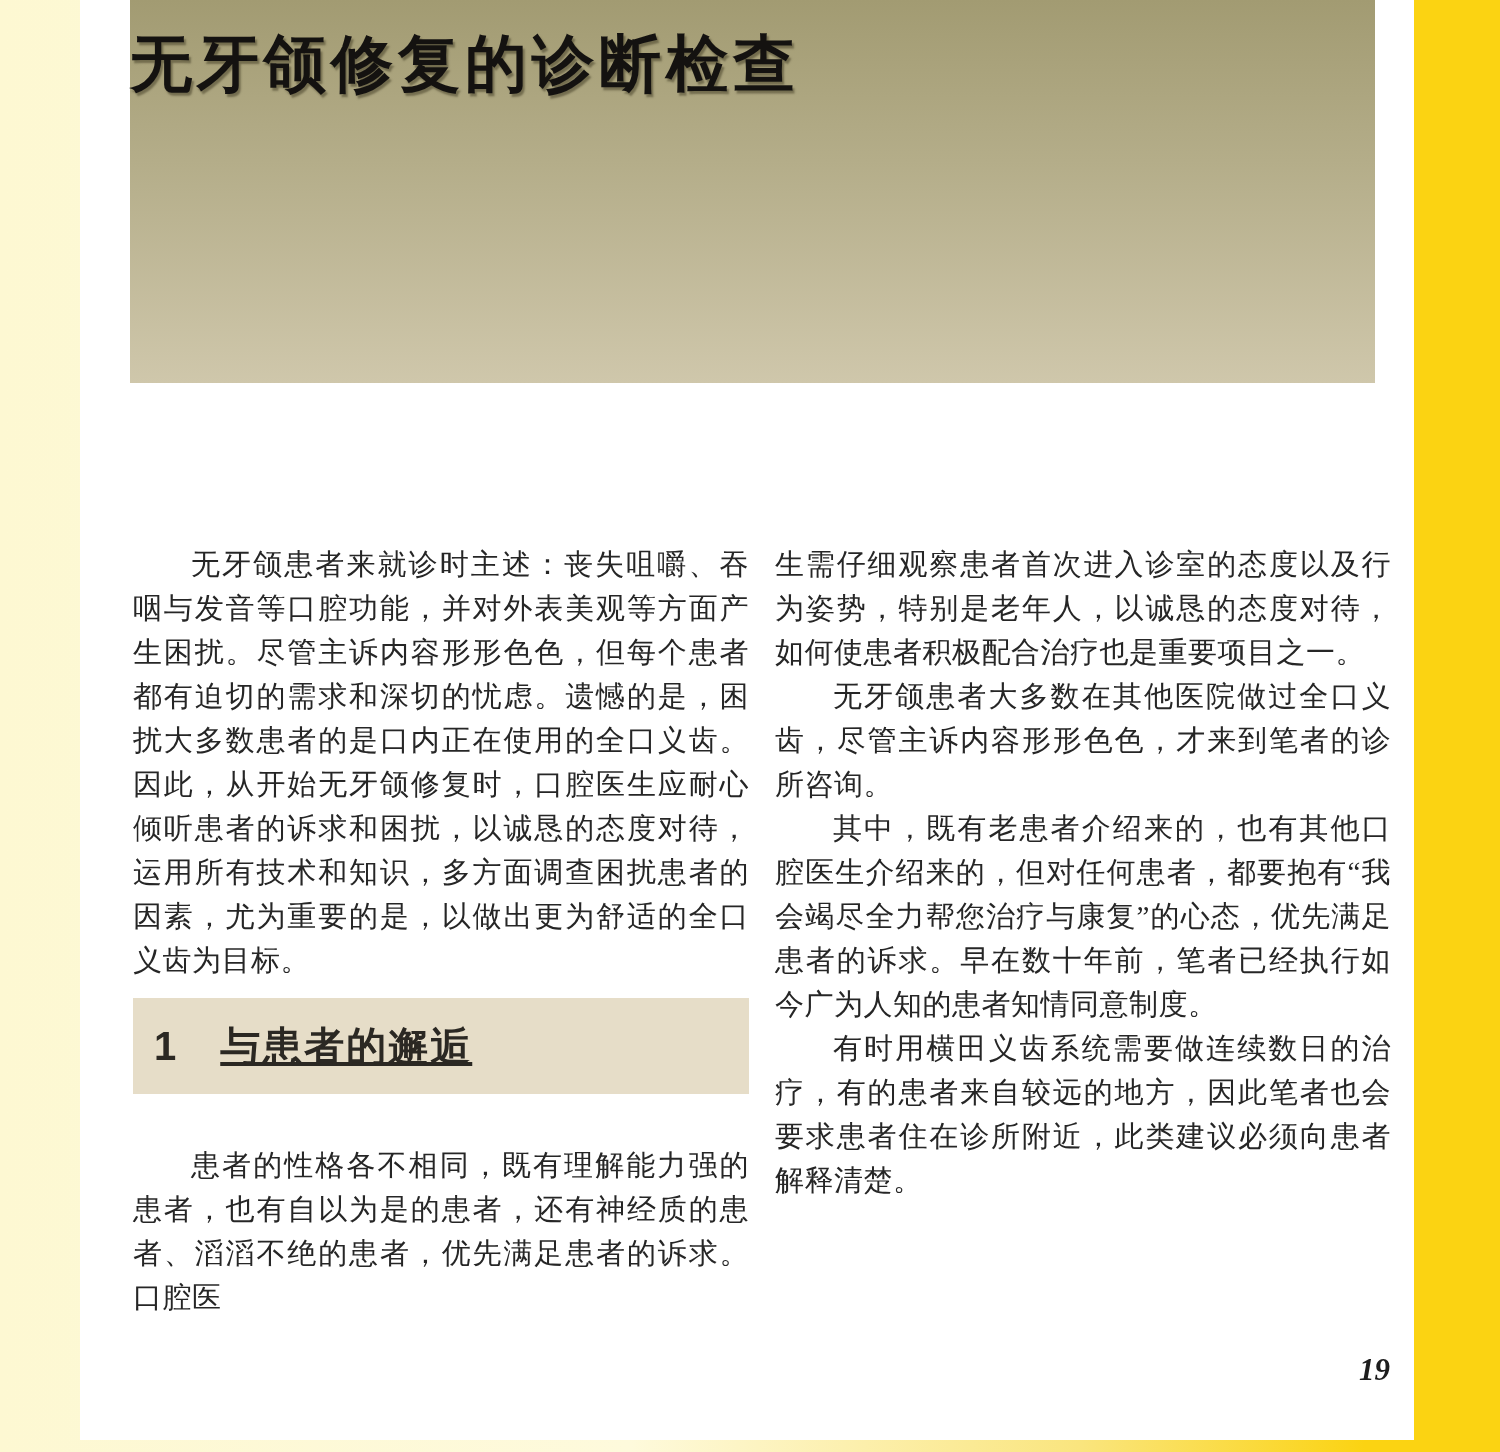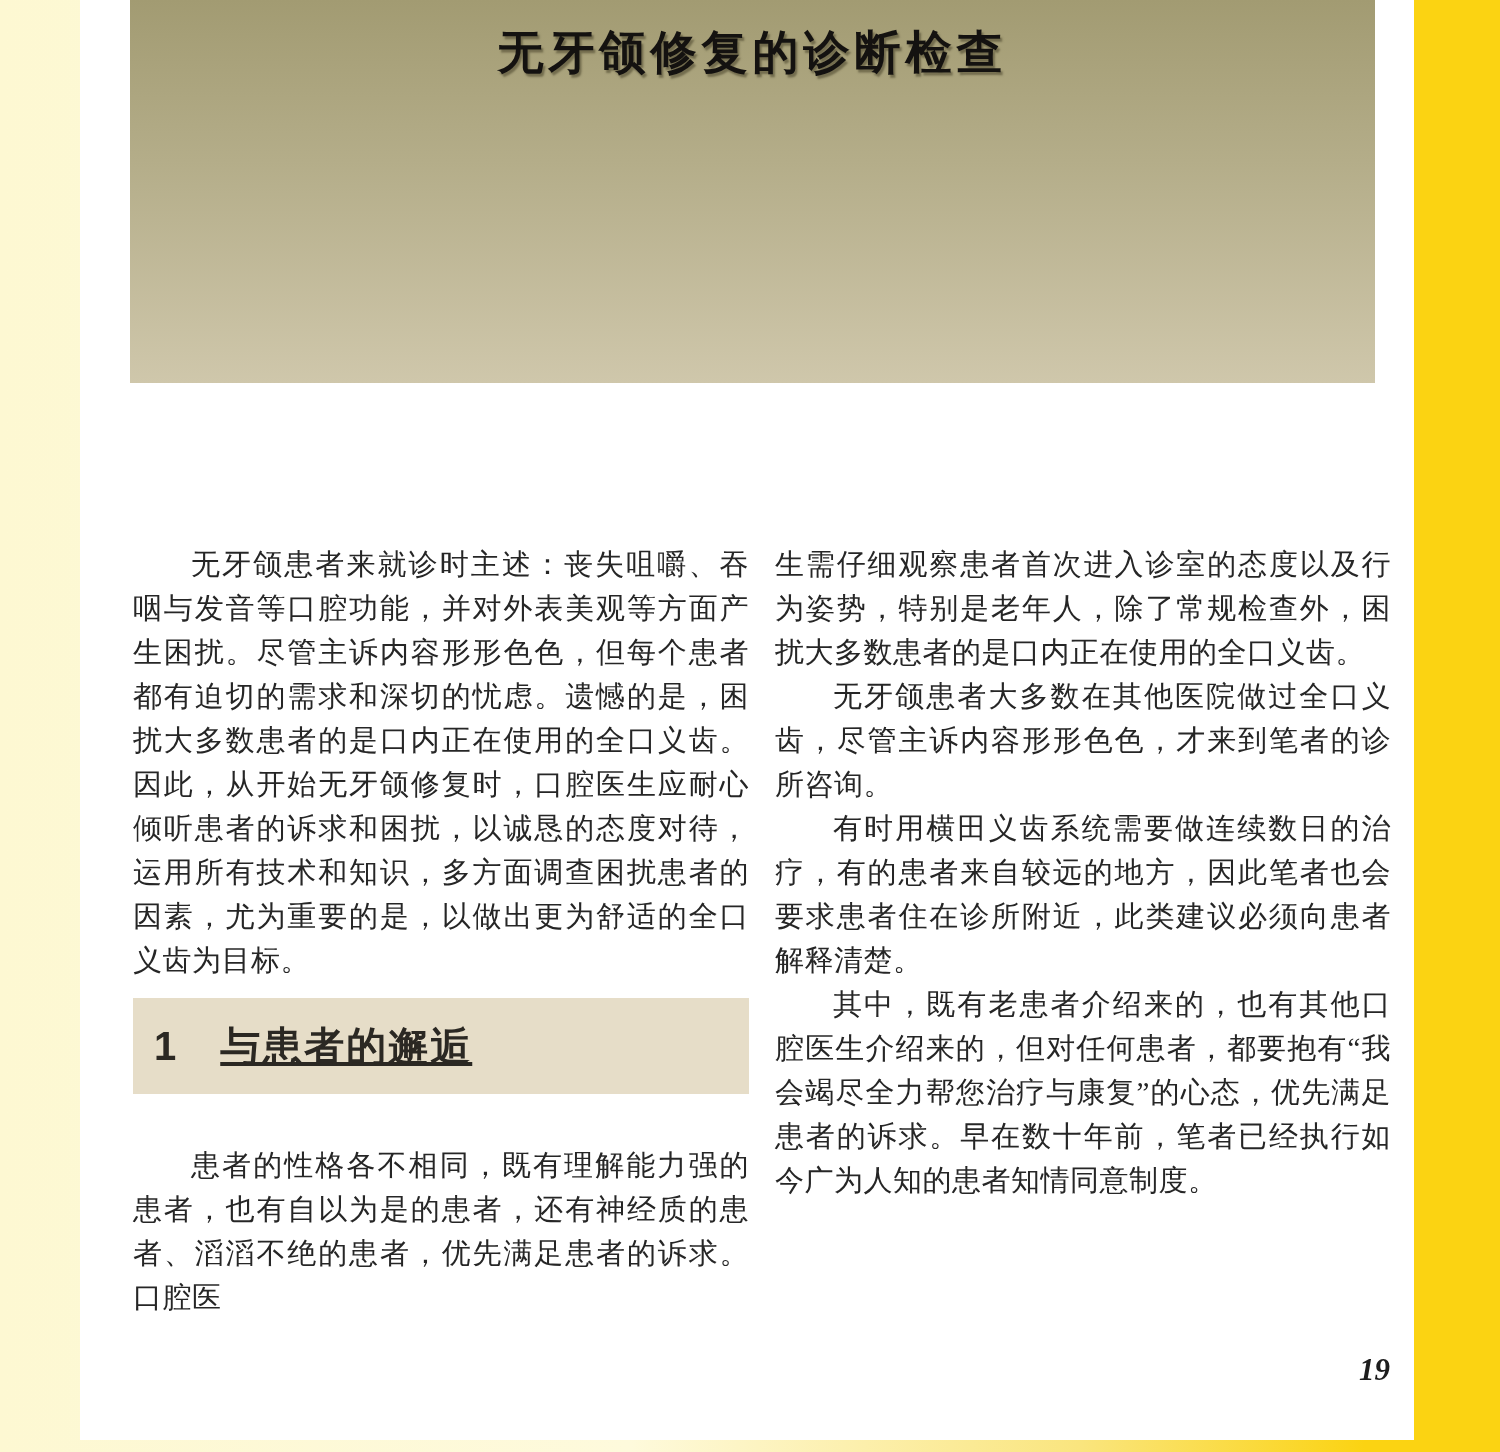--- a/index.html
+++ b/index.html
@@ -25,23 +25,23 @@
     position: absolute;
     left: 50px;
     top: 0;
     width: 1245px;
     height: 383px;
     background: linear-gradient(180deg, #A29B72 0%, #B4AD89 42%, #CFC7AB 100%);
   }
 
   .chapter-title {
     margin-top: 22px;
-    text-align: center;
+    text-align: left;
     font-family: "Liberation Sans", "DejaVu Sans", sans-serif;
-    font-size: 46px;
+    font-size: 62px;
     font-weight: 900;
     letter-spacing: 5px;
     color: #141210;
     text-shadow: 2px 3px 2px rgba(70, 64, 40, 0.55);
   }
 
   .column {
     position: absolute;
     width: 616px;
     font-size: 29px;
@@ -99,21 +99,21 @@
 
     <div class="section-heading">
       <span class="section-number">1</span>
       <span class="section-title">与患者的邂逅</span>
     </div>
 
     <p class="para indent para-after-heading">患者的性格各不相同，既有理解能力强的患者，也有自以为是的患者，还有神经质的患者、滔滔不绝的患者，优先满足患者的诉求。口腔医</p>
   </div>
 
   <div class="column column-right">
-    <p class="para">生需仔细观察患者首次进入诊室的态度以及行为姿势，特别是老年人，除了常规检查外，困扰大多数患者的是口内正在使用的全口义齿。</p>
+    <p class="para">生需仔细观察患者首次进入诊室的态度以及行为姿势，特别是老年人，以诚恳的态度对待，如何使患者积极配合治疗也是重要项目之一。</p>
     <p class="para indent">无牙颌患者大多数在其他医院做过全口义齿，尽管主诉内容形形色色，才来到笔者的诊所咨询。</p>
+    <p class="para indent">其中，既有老患者介绍来的，也有其他口腔医生介绍来的，但对任何患者，都要抱有“我会竭尽全力帮您治疗与康复”的心态，优先满足患者的诉求。早在数十年前，笔者已经执行如今广为人知的患者知情同意制度。</p>
     <p class="para indent">有时用横田义齿系统需要做连续数日的治疗，有的患者来自较远的地方，因此笔者也会要求患者住在诊所附近，此类建议必须向患者解释清楚。</p>
-    <p class="para indent">其中，既有老患者介绍来的，也有其他口腔医生介绍来的，但对任何患者，都要抱有“我会竭尽全力帮您治疗与康复”的心态，优先满足患者的诉求。早在数十年前，笔者已经执行如今广为人知的患者知情同意制度。</p>
   </div>
 
   <div class="page-number">19</div>
 
 </div>
 
 </body></html>

